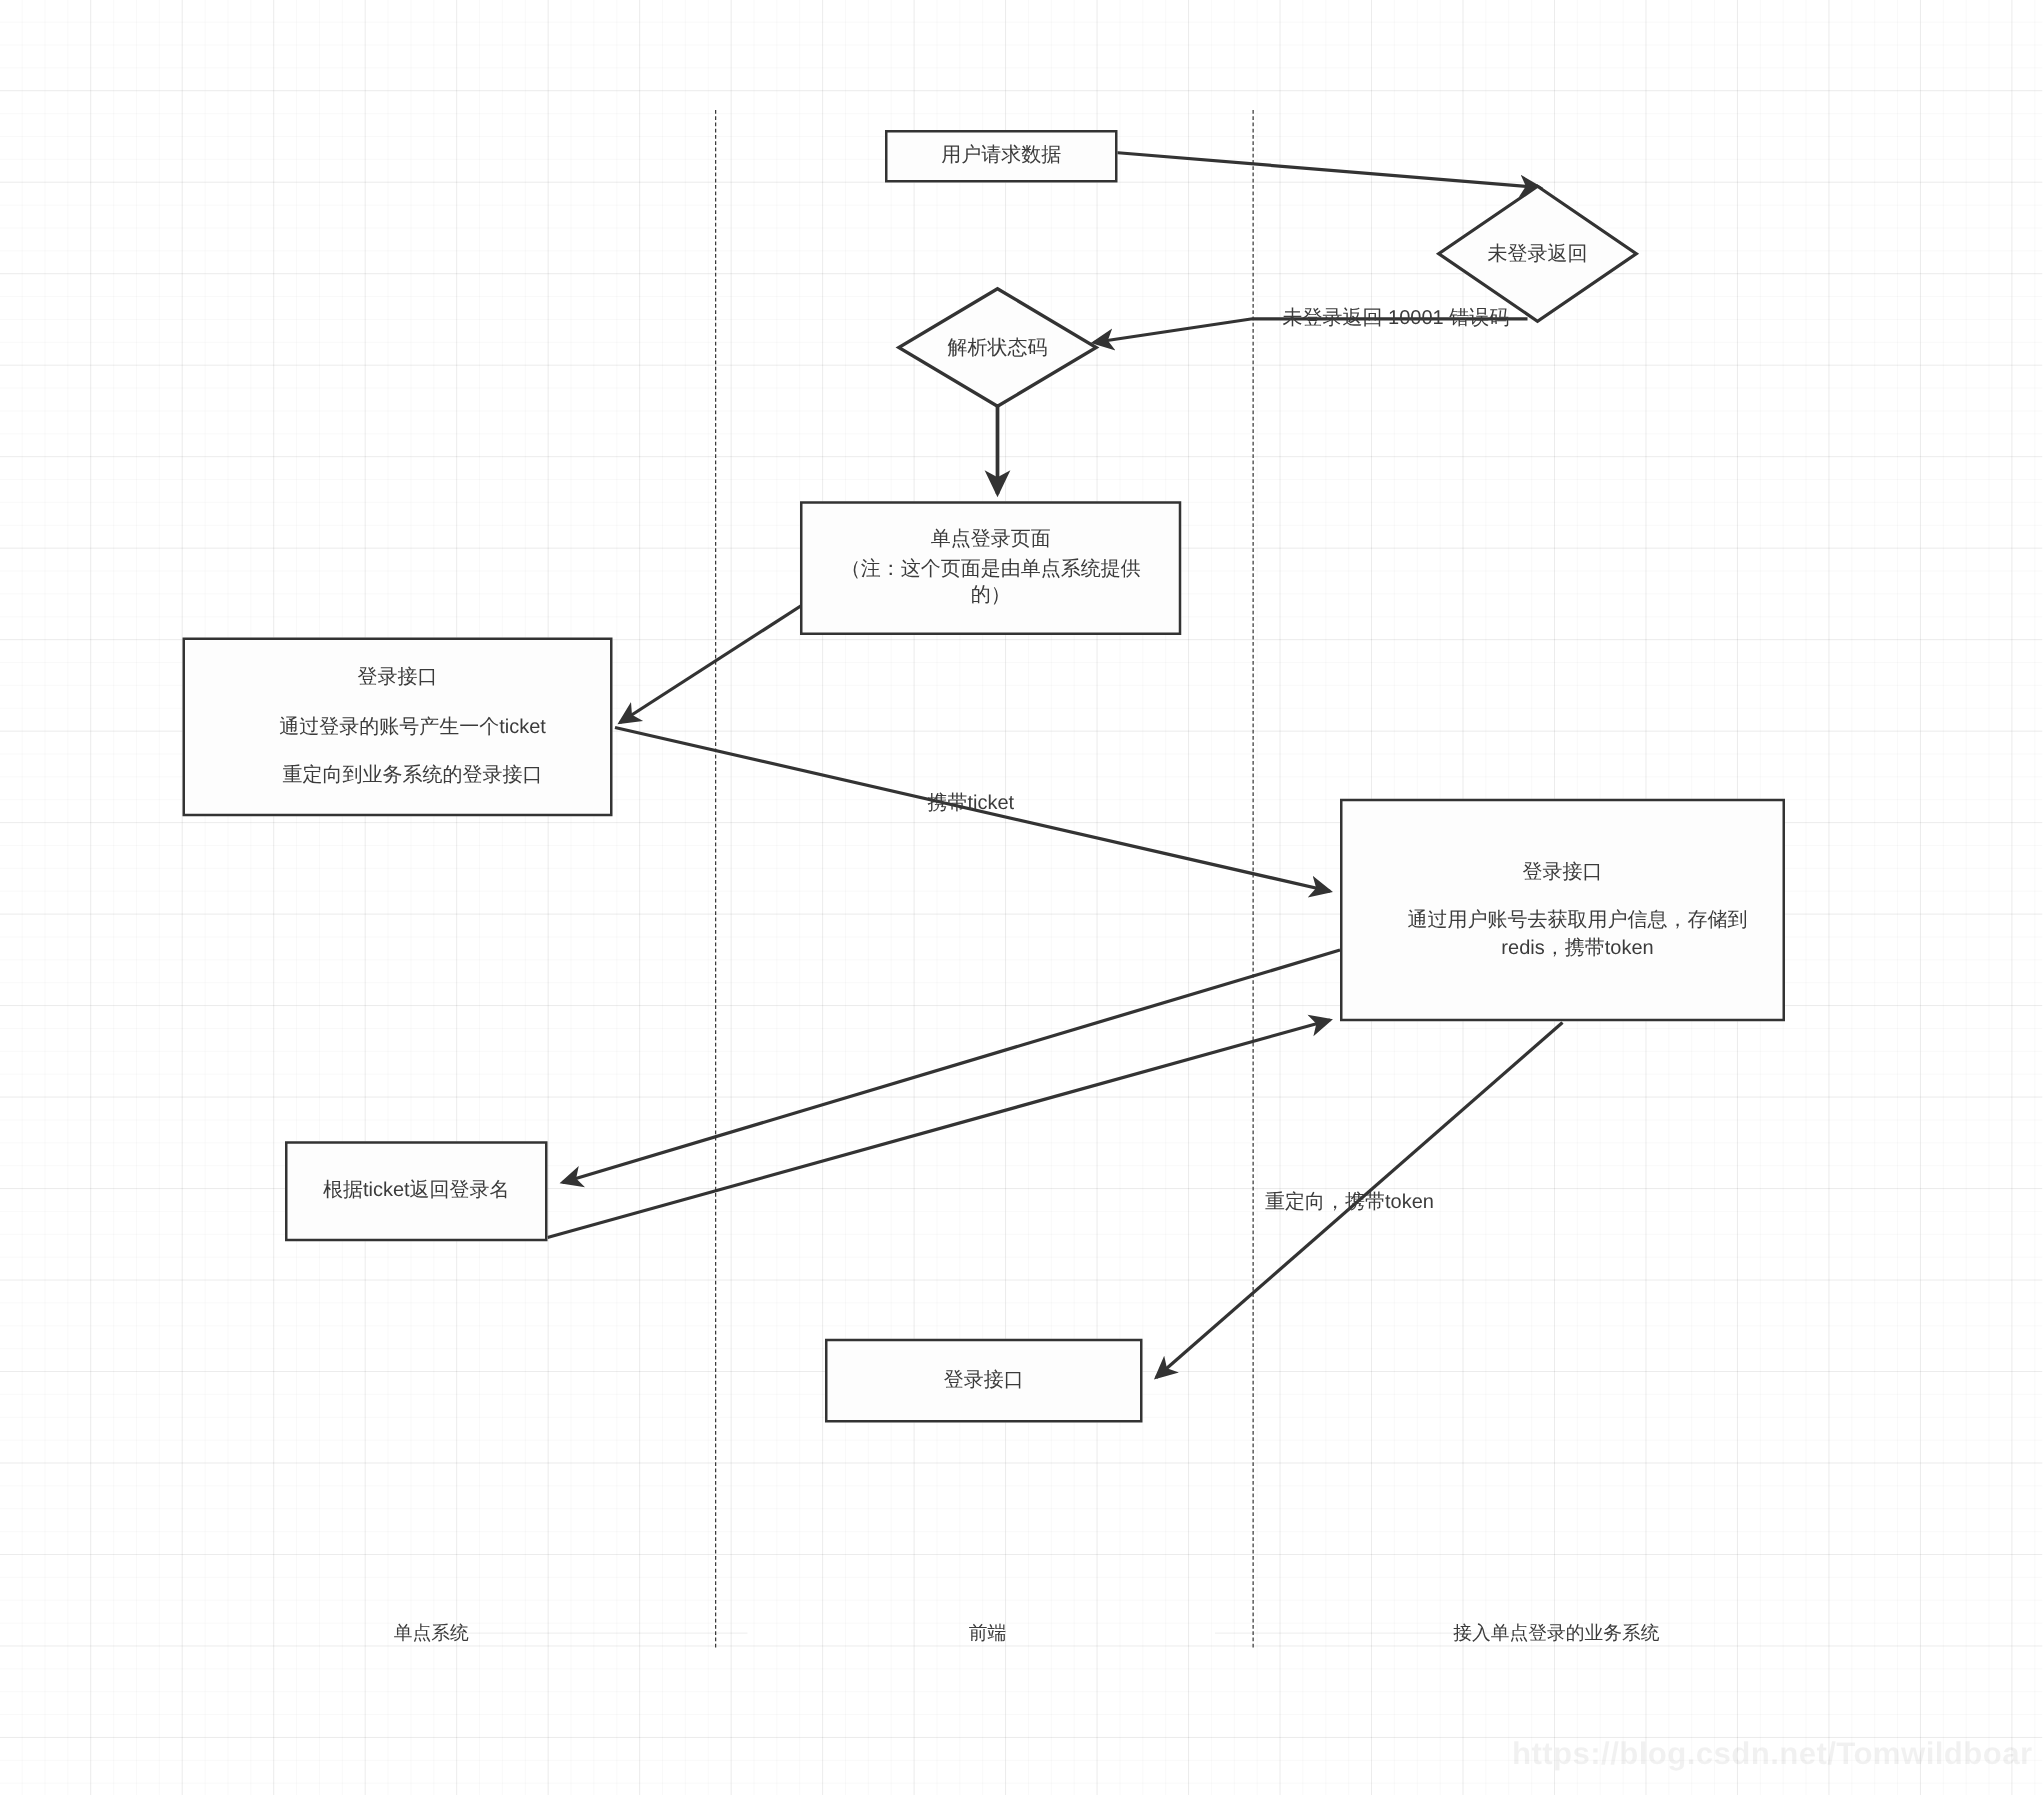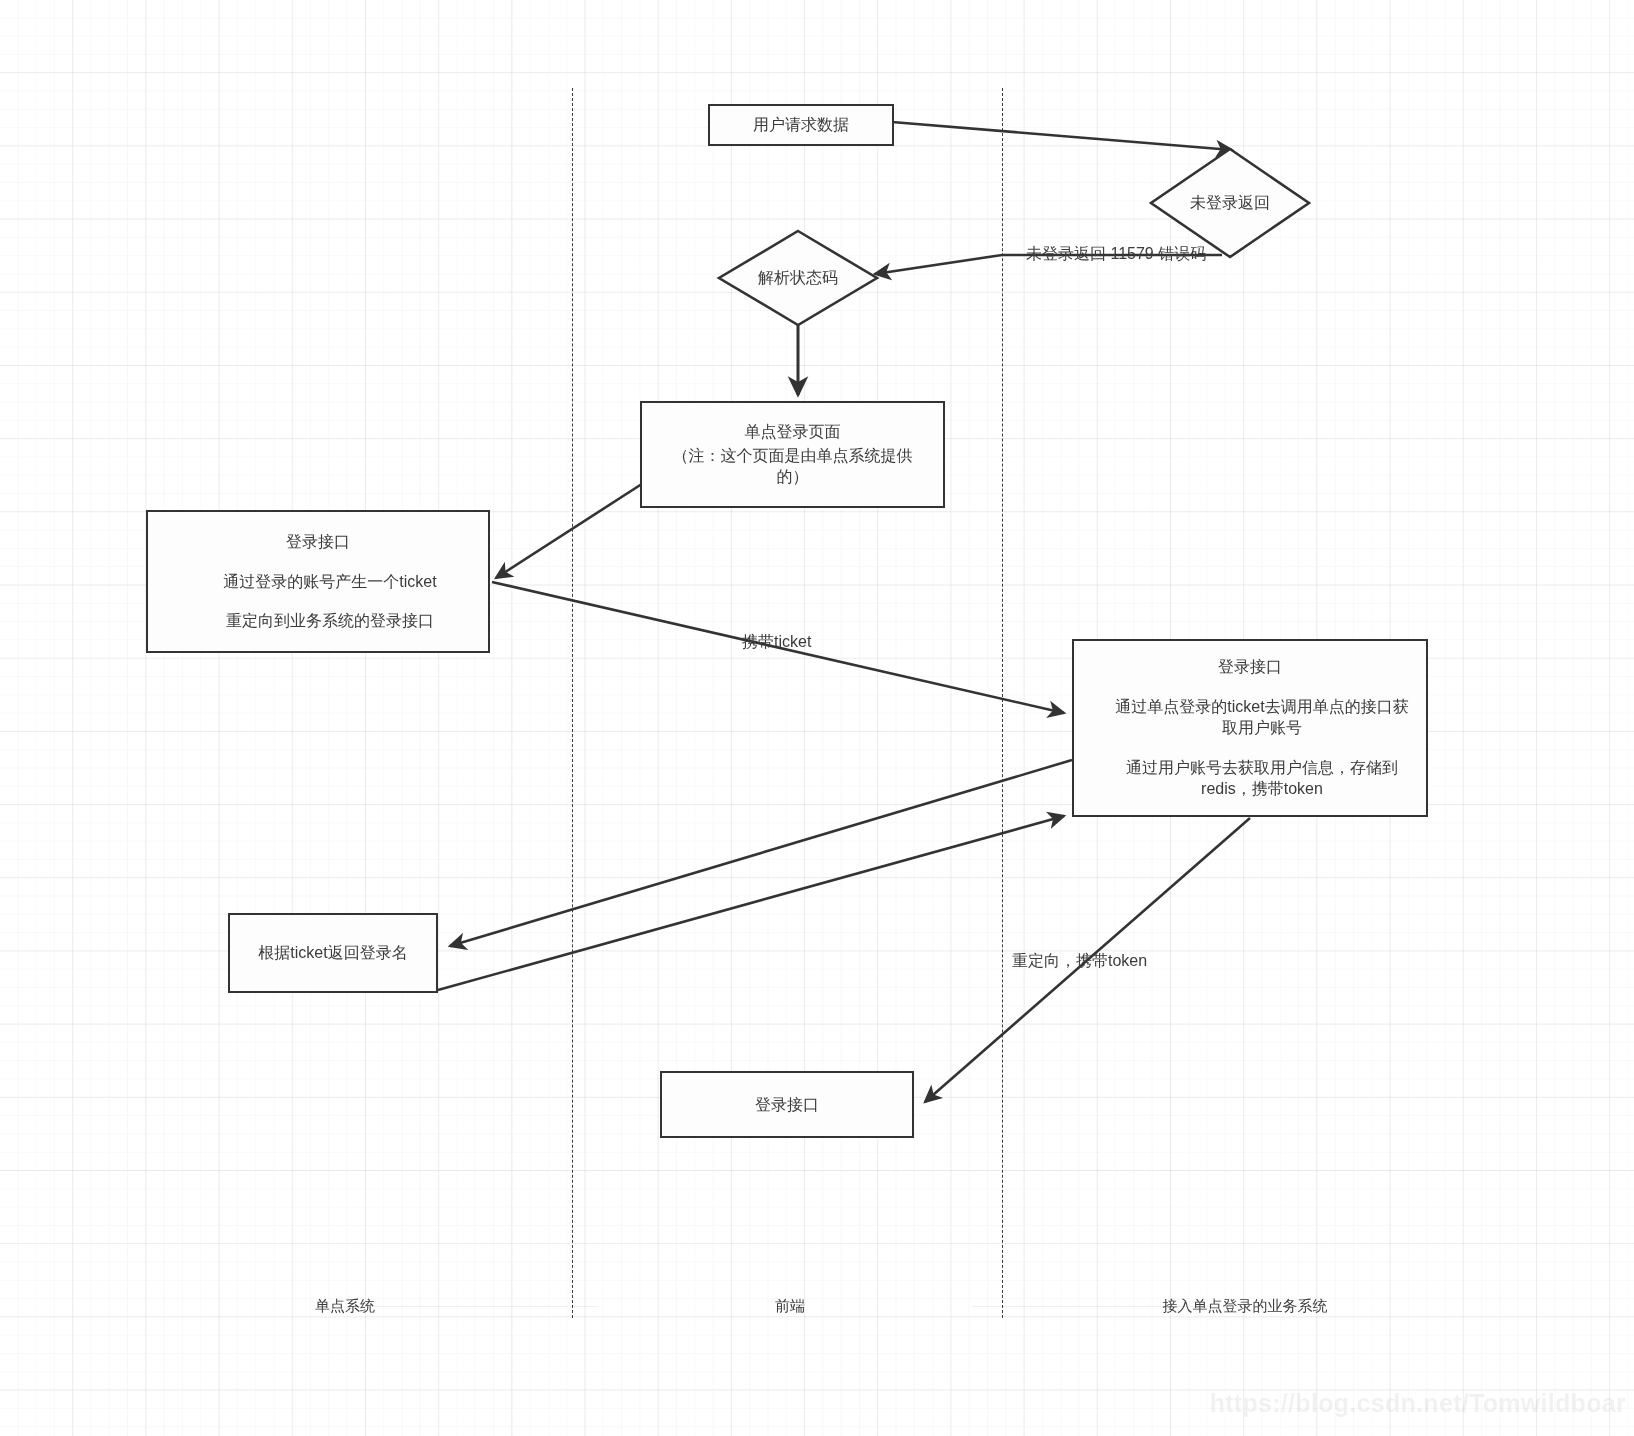--- a/index.html
+++ b/index.html
@@ -179,33 +179,32 @@
   </div>
 
   <div class="node" style="left:146px; top:510px; width:344px; height:143px;">
     <span class="line">登录接口</span>
     <span class="line gap-above">通过登录的账号产生一个ticket</span>
     <span class="line gap-above">重定向到业务系统的登录接口</span>
   </div>
 
   <div class="node" style="left:1072px; top:639px; width:356px; height:178px;">
     <span class="line">登录接口</span>
-    <span class="line gap-above">通过单点登录的ticket去调用单点的接口获取用户账号</span>
     <span class="line gap-above">通过用户账号去获取用户信息，存储到redis，携带token</span>
   </div>
 
   <div class="node" style="left:228px; top:913px; width:210px; height:80px;">
     <span class="line">根据ticket返回登录名</span>
   </div>
 
   <div class="node" style="left:660px; top:1071px; width:254px; height:67px;">
     <span class="line">登录接口</span>
   </div>
 
-  <div class="edge-label" style="left:1026px; top:244px;">未登录返回 11579 错误码</div>
+  <div class="edge-label" style="left:1026px; top:244px;">未登录返回 10001 错误码</div>
 
   <div class="edge-label" style="left:742px; top:632px;">携带ticket</div>
 
   <div class="edge-label" style="left:1012px; top:951px;">重定向，携带token</div>
 
   <div class="lane-label" style="left:250px; top:1297px; width:190px;">单点系统</div>
 
   <div class="lane-label" style="left:710px; top:1297px; width:160px;">前端</div>
 
   <div class="lane-label" style="left:1110px; top:1297px; width:270px;">接入单点登录的业务系统</div>

